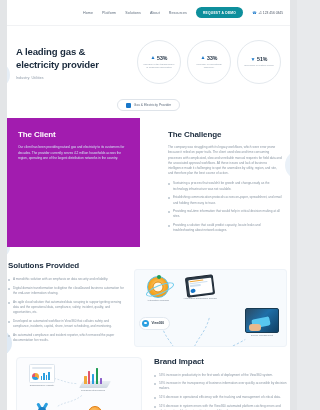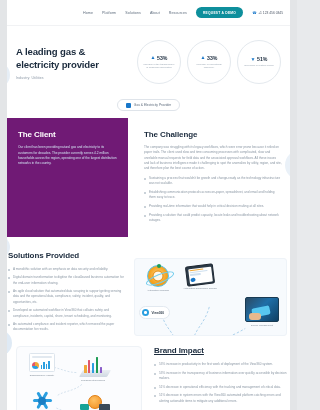--- a/index.html
+++ b/index.html
@@ -132,34 +132,34 @@
   }
   .tag-text { font-size: 3.3px; color: #5d6b7c; white-space: nowrap; }
 
   
   .row2 {
     position: relative; z-index: 10;
     display: flex; align-items: stretch;
     padding: 0 10px 0 7px;
   }
   .client {
-    width: 121px; flex: none;
-    background: #701a75;
+    width: 133px; flex: none;
+    background: #a21caf;
     padding: 12px 11px;
     color: #fff;
   }
   .client h2 {
     font-size: 8px; font-weight: bold; letter-spacing: -0.1px;
     margin-bottom: 6px;
   }
   .client p {
     font-size: 3.2px; line-height: 5.4px; color: #d3e4f3;
   }
   .challenge {
-    flex: 1; padding: 12px 5px 10px 16px;
+    flex: 1; padding: 12px 5px 10px 28px;
   }
   .challenge h2 {
     font-size: 8px; font-weight: bold; color: #1b2b3d;
     letter-spacing: -0.1px; margin-bottom: 6px;
   }
   .challenge p {
     font-size: 3.1px; line-height: 5.2px; color: #8b97a4;
     margin-bottom: 5px;
   }
   .bullets { list-style: none; }
@@ -342,21 +342,21 @@
   }
   .coin-card {
     position: absolute; right: 0; top: 9px;
     width: 11px; height: 7px; border-radius: 1px;
     background: #3b4a59;
   }
 
   .brand { flex: 1; padding-left: 12px; }
   .brand h2 {
     font-size: 8px; font-weight: bold; color: #1b2b3d;
-    letter-spacing: -0.1px; margin-bottom: 7px; text-decoration: underline;
+    letter-spacing: -0.1px; margin-bottom: 7px;
   }
 </style>
 </head>
 <body>
 
 <div class="page">
 
   <div class="gutter-l"></div>
   <div class="gutter-r"></div>
 

